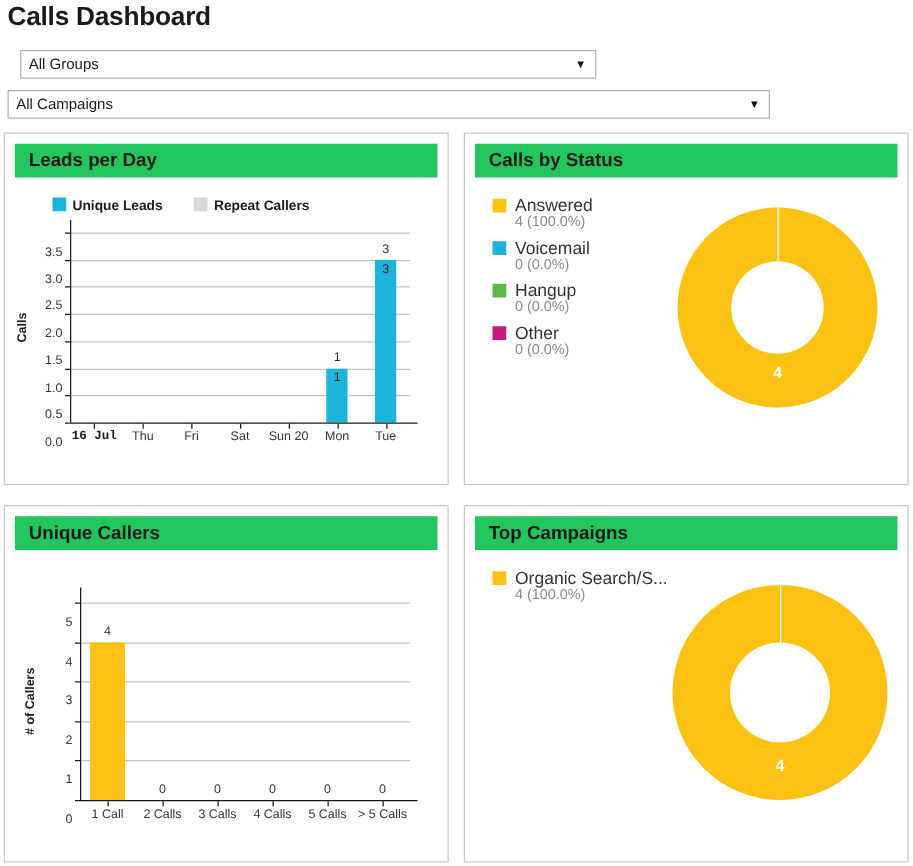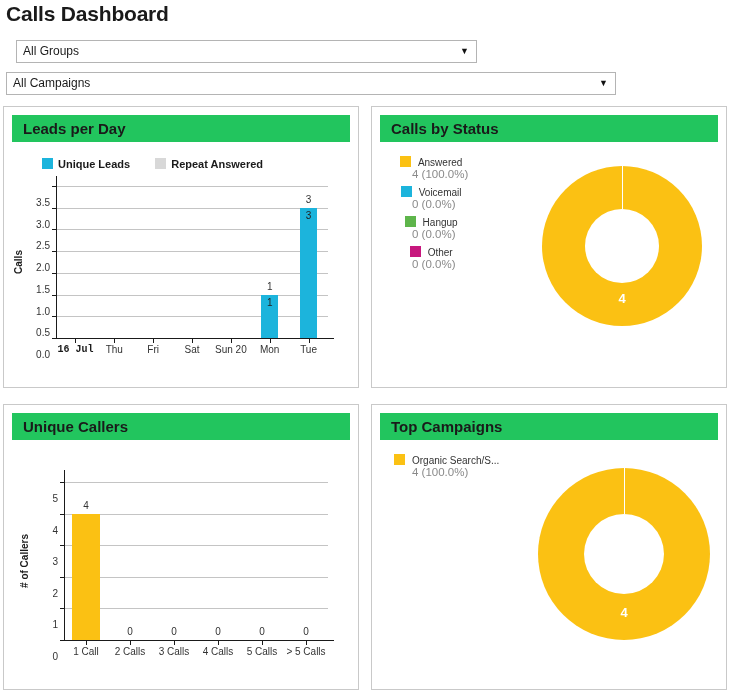--- a/index.html
+++ b/index.html
@@ -169,21 +169,21 @@
     font-size: 10px;
     color: #222222;
     text-align: center;
     white-space: nowrap;
     transform: translateX(-50%);
   }
 
   
   .pie-legend { position: absolute; left: 14px; top: 14px; }
   .pie-legend .row { margin-bottom: 6px; }
-  .pie-legend .label-line { font-size: 10px; color: #333333; white-space: nowrap; text-align: center; }
+  .pie-legend .label-line { font-size: 14px; color: #333333; white-space: nowrap; }
   .pie-legend .sw {
     display: inline-block;
     width: 11px; height: 11px;
     margin-right: 7px;
     vertical-align: -1px;
   }
   .pie-legend .value-line {
     font-size: 11.5px;
     color: #8a8a8a;
     margin-left: 18px;
@@ -218,21 +218,21 @@
 
   <div class="panel" id="panel-leads">
     <div class="panel-inner">
       <div class="panel-header">Leads per Day</div>
       <div class="panel-body">
         <div class="bar-legend">
           <span class="entry">
             <span class="sw" id="leads-sw-0" style="background: rgb(28, 180, 220);"></span><span>Unique Leads</span>
           </span>
           <span class="entry">
-            <span class="sw" id="leads-sw-1" style="background: rgb(216, 216, 216);"></span><span>Repeat Answered</span>
+            <span class="sw" id="leads-sw-1" style="background: rgb(216, 216, 216);"></span><span>Repeat Callers</span>
           </span>
         </div>
         <div class="plot" id="plot-leads" style="left: 0px; top: 34px; width: 338px; height: 212px;">
             <div class="axis-y-label" style="left: 12px; top: 86px; transform: rotate(-90deg) translate(-50%, -100%);">Calls</div>
             <div class="grid-area" style="left: 44px; top: 10px; width: 272px; height: 152px;">
               <div class="gridline" style="top: 130.286px;"></div>
               <div class="gridline" style="top: 108.571px;"></div>
               <div class="gridline" style="top: 86.8571px;"></div>
               <div class="gridline" style="top: 65.1429px;"></div>
               <div class="gridline" style="top: 43.4286px;"></div>

